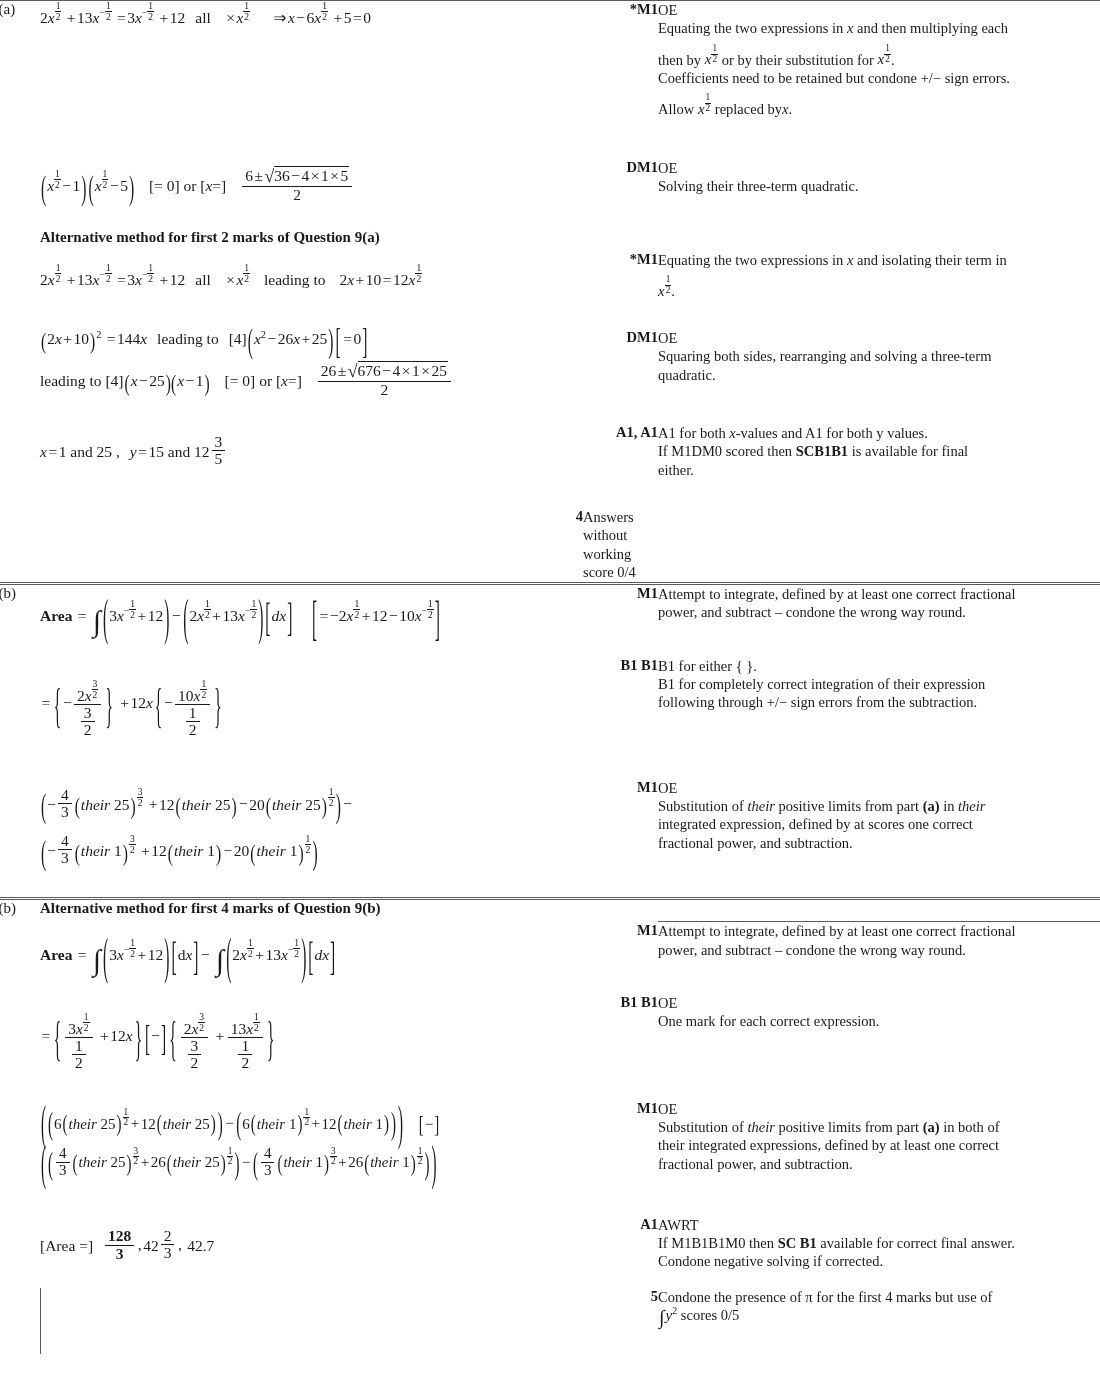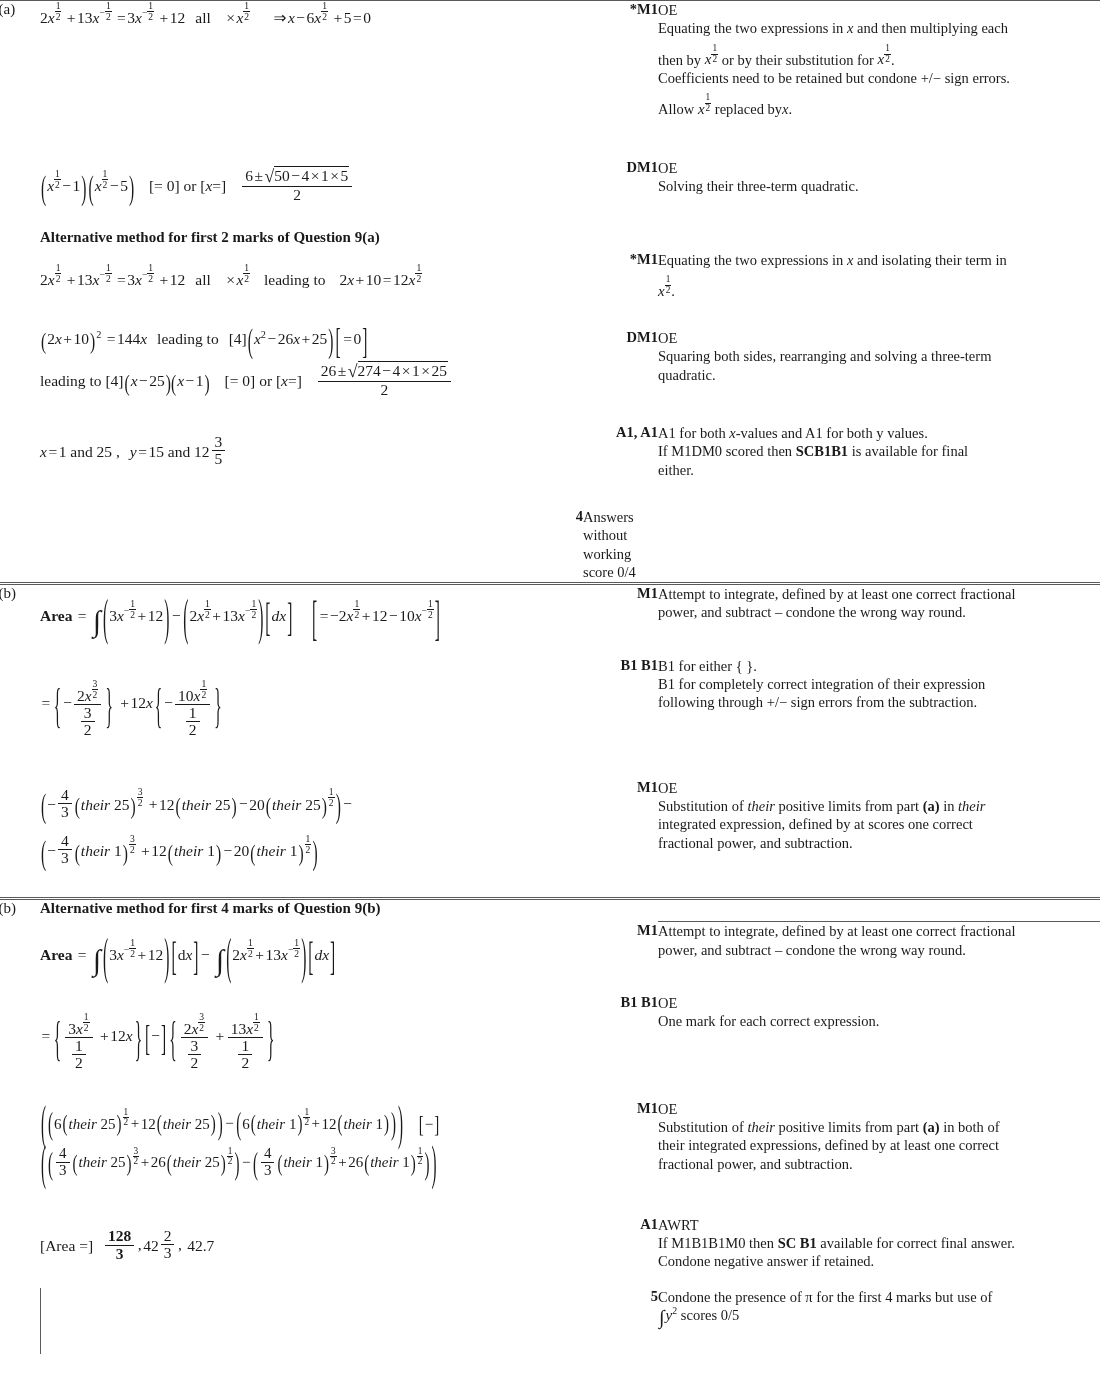--- a/index.html
+++ b/index.html
@@ -198,21 +198,21 @@
       </p>
     </td>
   </tr>
 
   <tr>
     <td class="cell-work" style="height:70px;">
       <span class="math" style="margin-top:8px;">
         <span class="par s2">(</span><span class="mi">x</span><sup class="pw"><span class="frac"><span class="num">1</span><span class="den">2</span></span></sup><span class="mo">−</span><span class="mn">1</span><span class="par s2">)</span><span class="par s2">(</span><span class="mi">x</span><sup class="pw"><span class="frac"><span class="num">1</span><span class="den">2</span></span></sup><span class="mo">−</span><span class="mn">5</span><span class="par s2">)</span>
         <span class="nbsp-gap"></span>[= 0] or [<i>x</i>=]<span class="nbsp-gap"></span>
         <span class="frac" style="font-size:1em;vertical-align:-0.55em;">
-          <span class="num"><span class="mn">6</span><span class="mo">±</span><span class="rad"><span class="sign">√</span><span class="body"><span class="mn">50</span><span class="mo">−</span><span class="mn">4</span><span class="mo">×</span><span class="mn">1</span><span class="mo">×</span><span class="mn">5</span></span></span></span>
+          <span class="num"><span class="mn">6</span><span class="mo">±</span><span class="rad"><span class="sign">√</span><span class="body"><span class="mn">36</span><span class="mo">−</span><span class="mn">4</span><span class="mo">×</span><span class="mn">1</span><span class="mo">×</span><span class="mn">5</span></span></span></span>
           <span class="den"><span class="mn">2</span></span>
         </span>
       </span>
     </td>
     <td class="cell-mark">DM1</td>
     <td class="cell-note">
       <p>OE</p>
       <p>Solving their three-term quadratic.</p>
     </td>
   </tr>
@@ -249,21 +249,21 @@
   <tr>
     <td class="cell-work" style="height:95px;">
       <span class="math wrap2">
         <span class="par s1">(</span><span class="mn">2</span><span class="mi">x</span><span class="mo">+</span><span class="mn">10</span><span class="par s1">)</span><sup class="sq">2</sup>
         <span class="mo">=</span><span class="mn">144</span><span class="mi">x</span><span class="nbsp-gap"></span>leading to<span class="nbsp-gap"></span>[4]<span class="par s2">(</span><span class="mi">x</span><sup class="sq">2</sup><span class="mo">−</span><span class="mn">26</span><span class="mi">x</span><span class="mo">+</span><span class="mn">25</span><span class="par s2">)</span><span class="brk">[</span><span class="mo">=</span><span class="mn">0</span><span class="brk">]</span>
       </span>
       <span class="math wrap2">
         leading to [4]<span class="par s1">(</span><span class="mi">x</span><span class="mo">−</span><span class="mn">25</span><span class="par s1">)(</span><span class="mi">x</span><span class="mo">−</span><span class="mn">1</span><span class="par s1">)</span>
         <span class="nbsp-gap"></span>[= 0] or [<i>x</i>=]<span class="nbsp-gap"></span>
         <span class="frac" style="font-size:1em;vertical-align:-0.55em;">
-          <span class="num"><span class="mn">26</span><span class="mo">±</span><span class="rad"><span class="sign">√</span><span class="body"><span class="mn">274</span><span class="mo">−</span><span class="mn">4</span><span class="mo">×</span><span class="mn">1</span><span class="mo">×</span><span class="mn">25</span></span></span></span>
+          <span class="num"><span class="mn">26</span><span class="mo">±</span><span class="rad"><span class="sign">√</span><span class="body"><span class="mn">676</span><span class="mo">−</span><span class="mn">4</span><span class="mo">×</span><span class="mn">1</span><span class="mo">×</span><span class="mn">25</span></span></span></span>
           <span class="den"><span class="mn">2</span></span>
         </span>
       </span>
     </td>
     <td class="cell-mark">DM1</td>
     <td class="cell-note">
       <p>OE</p>
       <p>Squaring both sides, rearranging and solving a three-term</p>
       <p>quadratic.</p>
     </td>
@@ -421,21 +421,21 @@
         [Area =]<span class="nbsp-gap"></span><span class="frac" style="font-size:1em;vertical-align:-0.55em;font-weight:bold;"><span class="num">128</span><span class="den">3</span></span><span class="mo">,</span><span class="mn">42</span><span class="frac" style="font-size:1em;vertical-align:-0.5em;"><span class="num">2</span><span class="den">3</span></span><span class="mo">,</span> <span class="mn">42.7</span>
       </span>
     </td>
     <td class="cell-mark">A1</td>
     <td class="cell-note">
       <p>AWRT</p>
       <p>
         <span>If M1B1B1M0 then</span> <b class="bd">SC B1</b>
         <span>available for correct final answer.</span>
       </p>
-      <p>Condone negative answer if retained.</p>
+      <p>Condone negative solving if corrected.</p>
     </td>
   </tr>
 
   <tr>
     <td class="cell-q blank" style="border-bottom:0;"></td>
     <td class="cell-work" style="height:66px;"></td>
     <td class="cell-mark">5</td>
     <td class="cell-note">
       <p>Condone the presence of π  for the first 4 marks but use of</p>
       <p>

